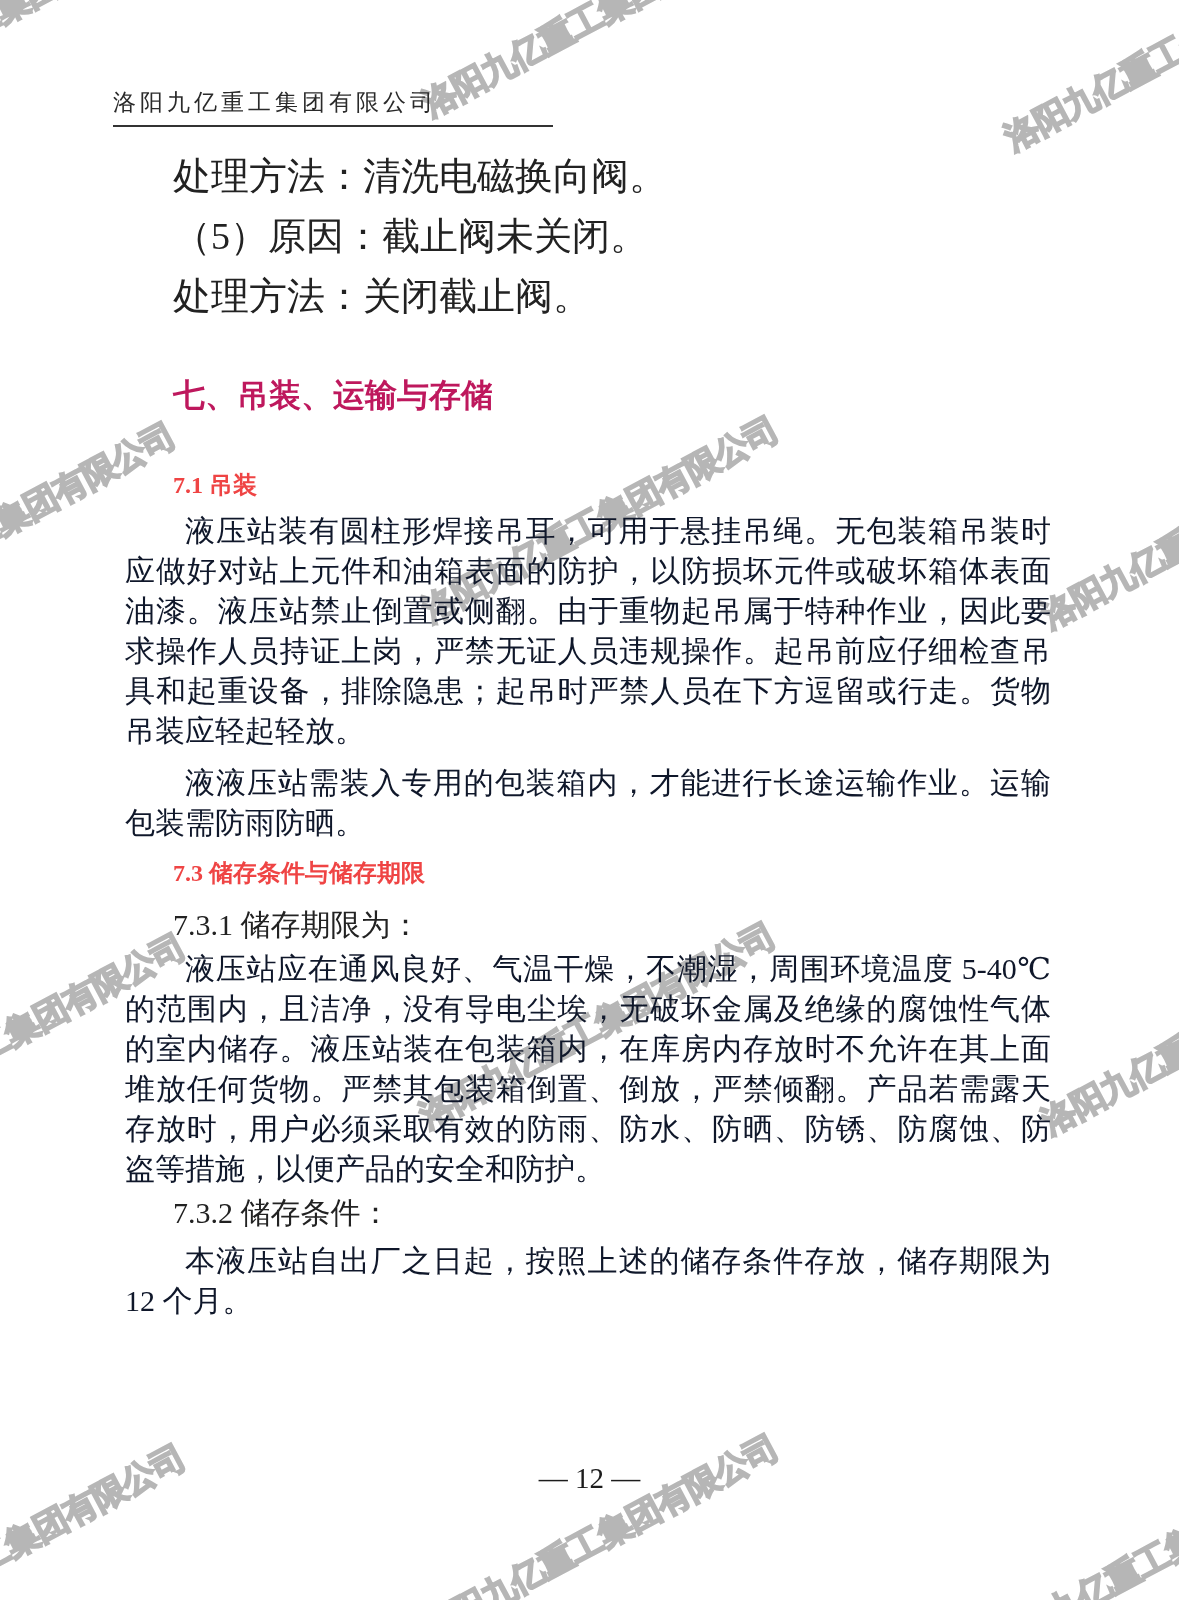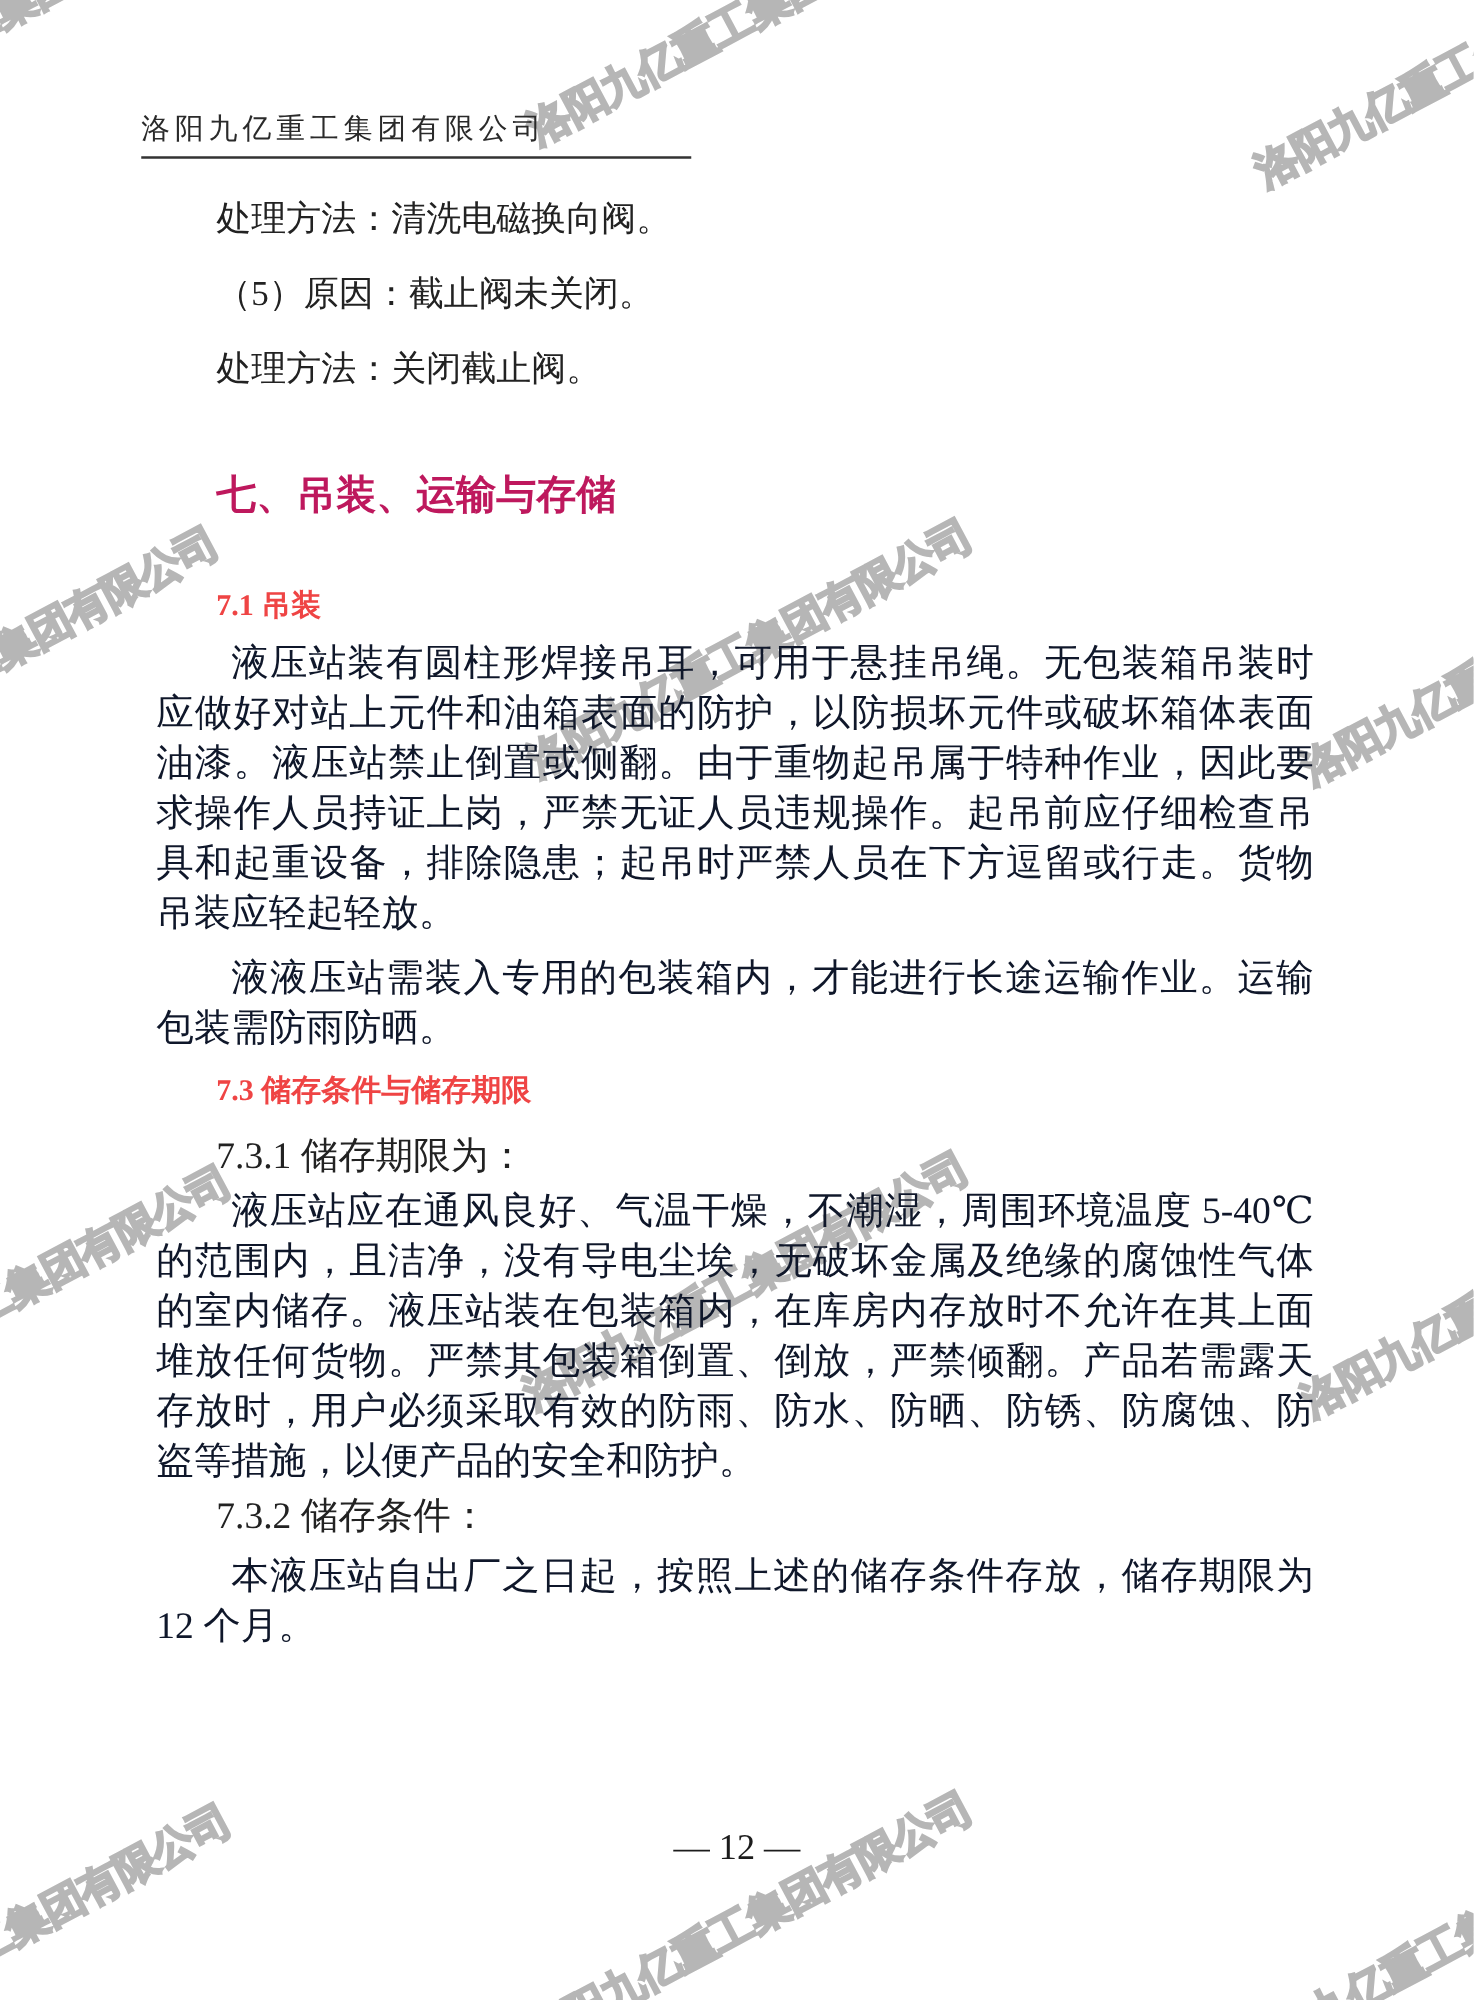--- a/index.html
+++ b/index.html
@@ -48,21 +48,21 @@
     line-height: 30px;
     letter-spacing: 4px;
     color: #2a2a2a;
     border-bottom: 2px solid #333333;
     padding-bottom: 7px;
   }
   .intro-line {
     margin: 0;
     margin-top: 26px;
     padding-left: 60px;
-    font-size: 28px;
+    font-size: 38px;
     line-height: 34px;
   }
   .intro-line.first { margin-top: 32px; }
 
   .chapter-title {
     margin: 0;
     margin-top: 62px;
     padding-left: 60px;
     font-family: "Liberation Sans", "DejaVu Sans", sans-serif;
     font-weight: 700;

